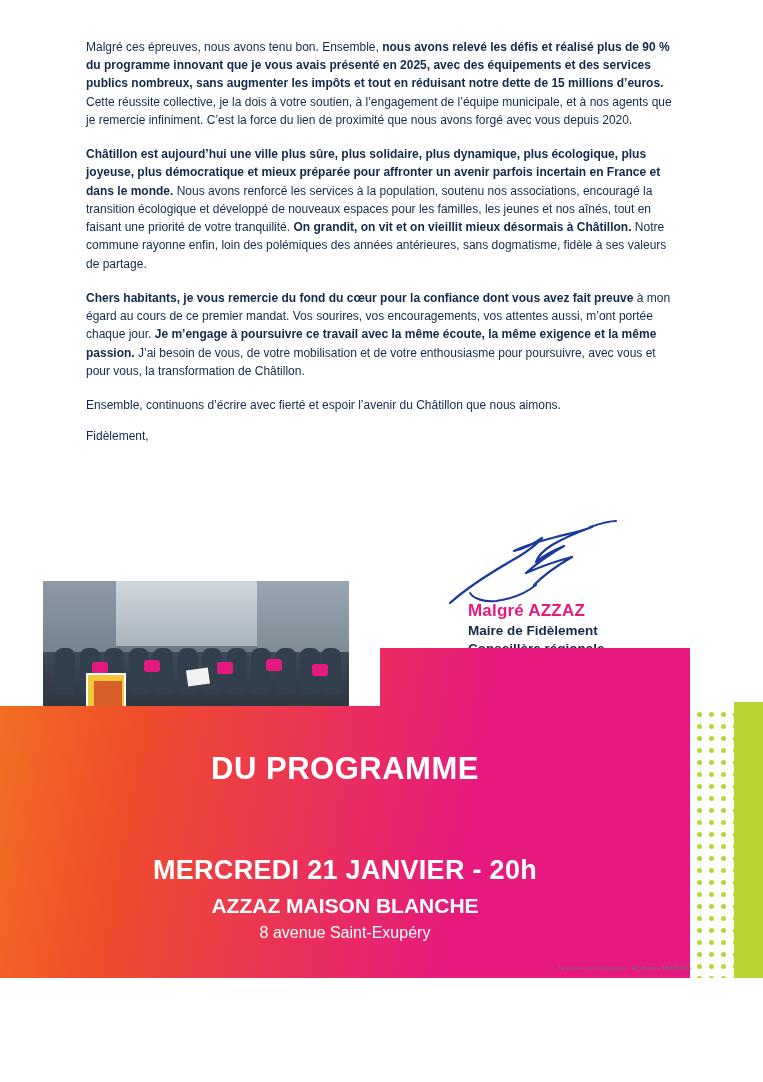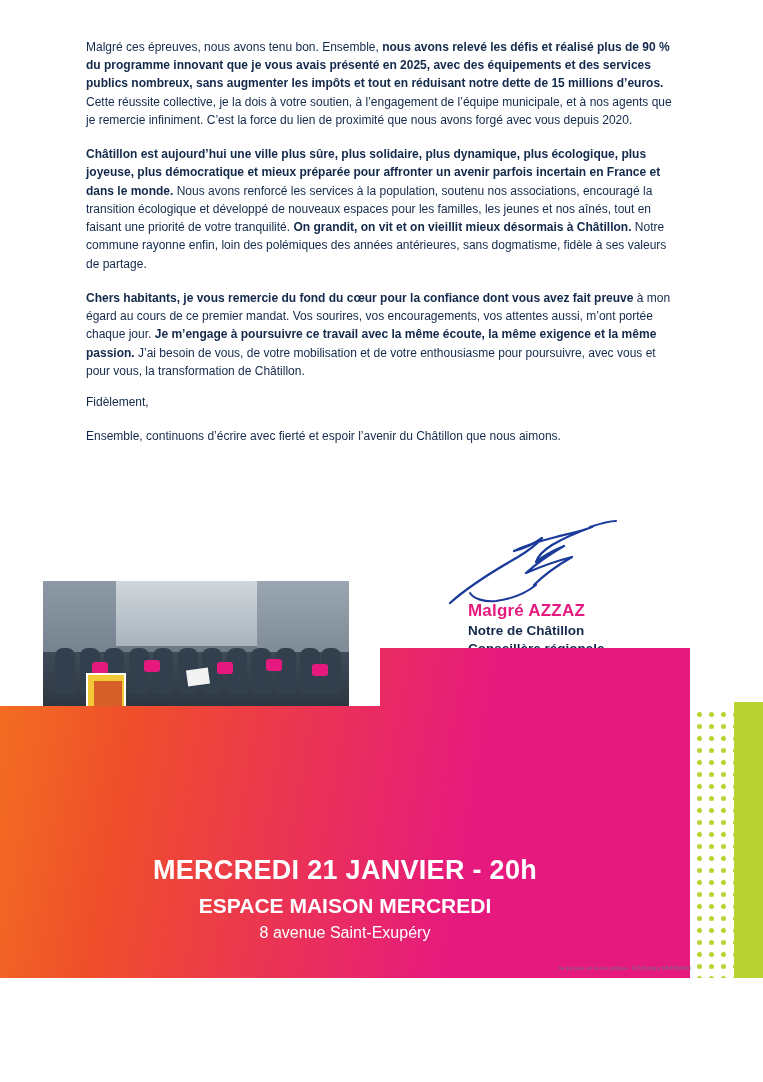--- a/index.html
+++ b/index.html
@@ -134,22 +134,22 @@
 </style>
 </head>
 <body>
 
 <div class="page">
 
   <div class="letter">
     <div class="para" id="para-0"><span>Malgré ces épreuves, nous avons tenu bon. Ensemble, </span><span class="b">nous avons relevé les défis et réalisé plus de 90 % du programme innovant que je vous avais présenté en 2025, avec des équipements et des services publics nombreux, sans augmenter les impôts et tout en réduisant notre dette de 15 millions d’euros.</span><span> Cette réussite collective, je la dois à votre soutien, à l’engagement de l’équipe municipale, et à nos agents que je remercie infiniment. C’est la force du lien de proximité que nous avons forgé avec vous depuis 2020.</span></div>
     <div class="para sp-top" id="para-1"><span class="b">Châtillon est aujourd’hui une ville plus sûre, plus solidaire, plus dynamique, plus écologique, plus joyeuse, plus démocratique et mieux préparée pour affronter un avenir parfois incertain en France et dans le monde.</span><span> Nous avons renforcé les services à la population, soutenu nos associations, encouragé la transition écologique et développé de nouveaux espaces pour les familles, les jeunes et nos aînés, tout en faisant une priorité de votre tranquilité. </span><span class="b">On grandit, on vit et on vieillit mieux désormais à Châtillon.</span><span> Notre commune rayonne enfin, loin des polémiques des années antérieures, sans dogmatisme, fidèle à ses valeurs de partage.</span></div>
     <div class="para sp-top" id="para-2"><span class="b">Chers habitants, je vous remercie du fond du cœur pour la confiance dont vous avez fait preuve</span><span> à mon égard au cours de ce premier mandat. Vos sourires, vos encouragements, vos attentes aussi, m’ont portée chaque jour. </span><span class="b">Je m’engage à poursuivre ce travail avec la même écoute, la même exigence et la même passion.</span><span> J’ai besoin de vous, de votre mobilisation et de votre enthousiasme pour poursuivre, avec vous et pour vous, la transformation de Châtillon.</span></div>
+    <div class="para sp-top" id="para-3"><span>Ensemble, continuons d’écrire avec fierté et espoir l’avenir du Châtillon que nous aimons.</span></div>
     <div class="para" id="para-4"><span>Fidèlement,</span></div>
-    <div class="para sp-top" id="para-3"><span>Ensemble, continuons d’écrire avec fierté et espoir l’avenir du Châtillon que nous aimons.</span></div>
   </div>
 
   <div class="photo">
     <div class="sky"></div>
     <div class="bldgL"></div>
     <div class="bldgR"></div>
     <div class="ground"></div>
     <div class="crowd"></div>
     <div class="ppl">
       <i style="left:4%"></i>
@@ -177,30 +177,31 @@
     <div class="paper"></div>
   </div>
 
   <svg class="signature" viewBox="0 0 180 95">
     <path d="M10 88 C30 70 55 55 78 42 C88 36 96 30 102 23 C95 28 85 33 74 36 C86 30 100 26 116 22 C128 19 142 16 152 12 C138 17 124 23 112 30 C104 35 98 41 96 47 C102 42 112 36 124 31 C110 39 96 49 86 58 C100 52 116 46 132 42 C118 50 104 60 94 70" fill="none" stroke="#1b3b9b" stroke-width="2.3" stroke-linecap="round" stroke-linejoin="round"></path>
     <path d="M96 70 C86 78 72 84 56 86 C44 87 34 84 30 78" fill="none" stroke="#1b3b9b" stroke-width="2.1" stroke-linecap="round"></path>
     <path d="M150 12 C162 8 170 6 176 6" fill="none" stroke="#1b3b9b" stroke-width="2.1" stroke-linecap="round"></path>
   </svg>
   <div class="sig-name">Malgré AZZAZ</div>
   <div class="sig-role">
-    <div>Notre de Châtillon</div>
+    <div>Maire de Fidèlement</div>
     <div>Conseillère régionale</div>
   </div>
 
   <div class="banner"></div>
   <div class="banner-inner">
     <div class="b-title">
+      <div>DU PROGRAMME</div>
     </div>
     <div class="b-date">MERCREDI 21 JANVIER - 20h</div>
-    <div class="b-place">ESPACE MAISON MERCREDI</div>
+    <div class="b-place">AZZAZ MAISON BLANCHE</div>
     <div class="b-addr">8 avenue Saint-Exupéry</div>
   </div>
   <div class="legal">Ne pas jeter sur la voie publique · RCS Bobigny 88933616003</div>
 
   <div class="green-corner"></div>
   <div class="dots" id="dot-grid">
       <span style="left: 0px; top: 0px;"></span>
       <span style="left: 12px; top: 0px;"></span>
       <span style="left: 24px; top: 0px;"></span>
       <span style="left: 36px; top: 0px;"></span>

